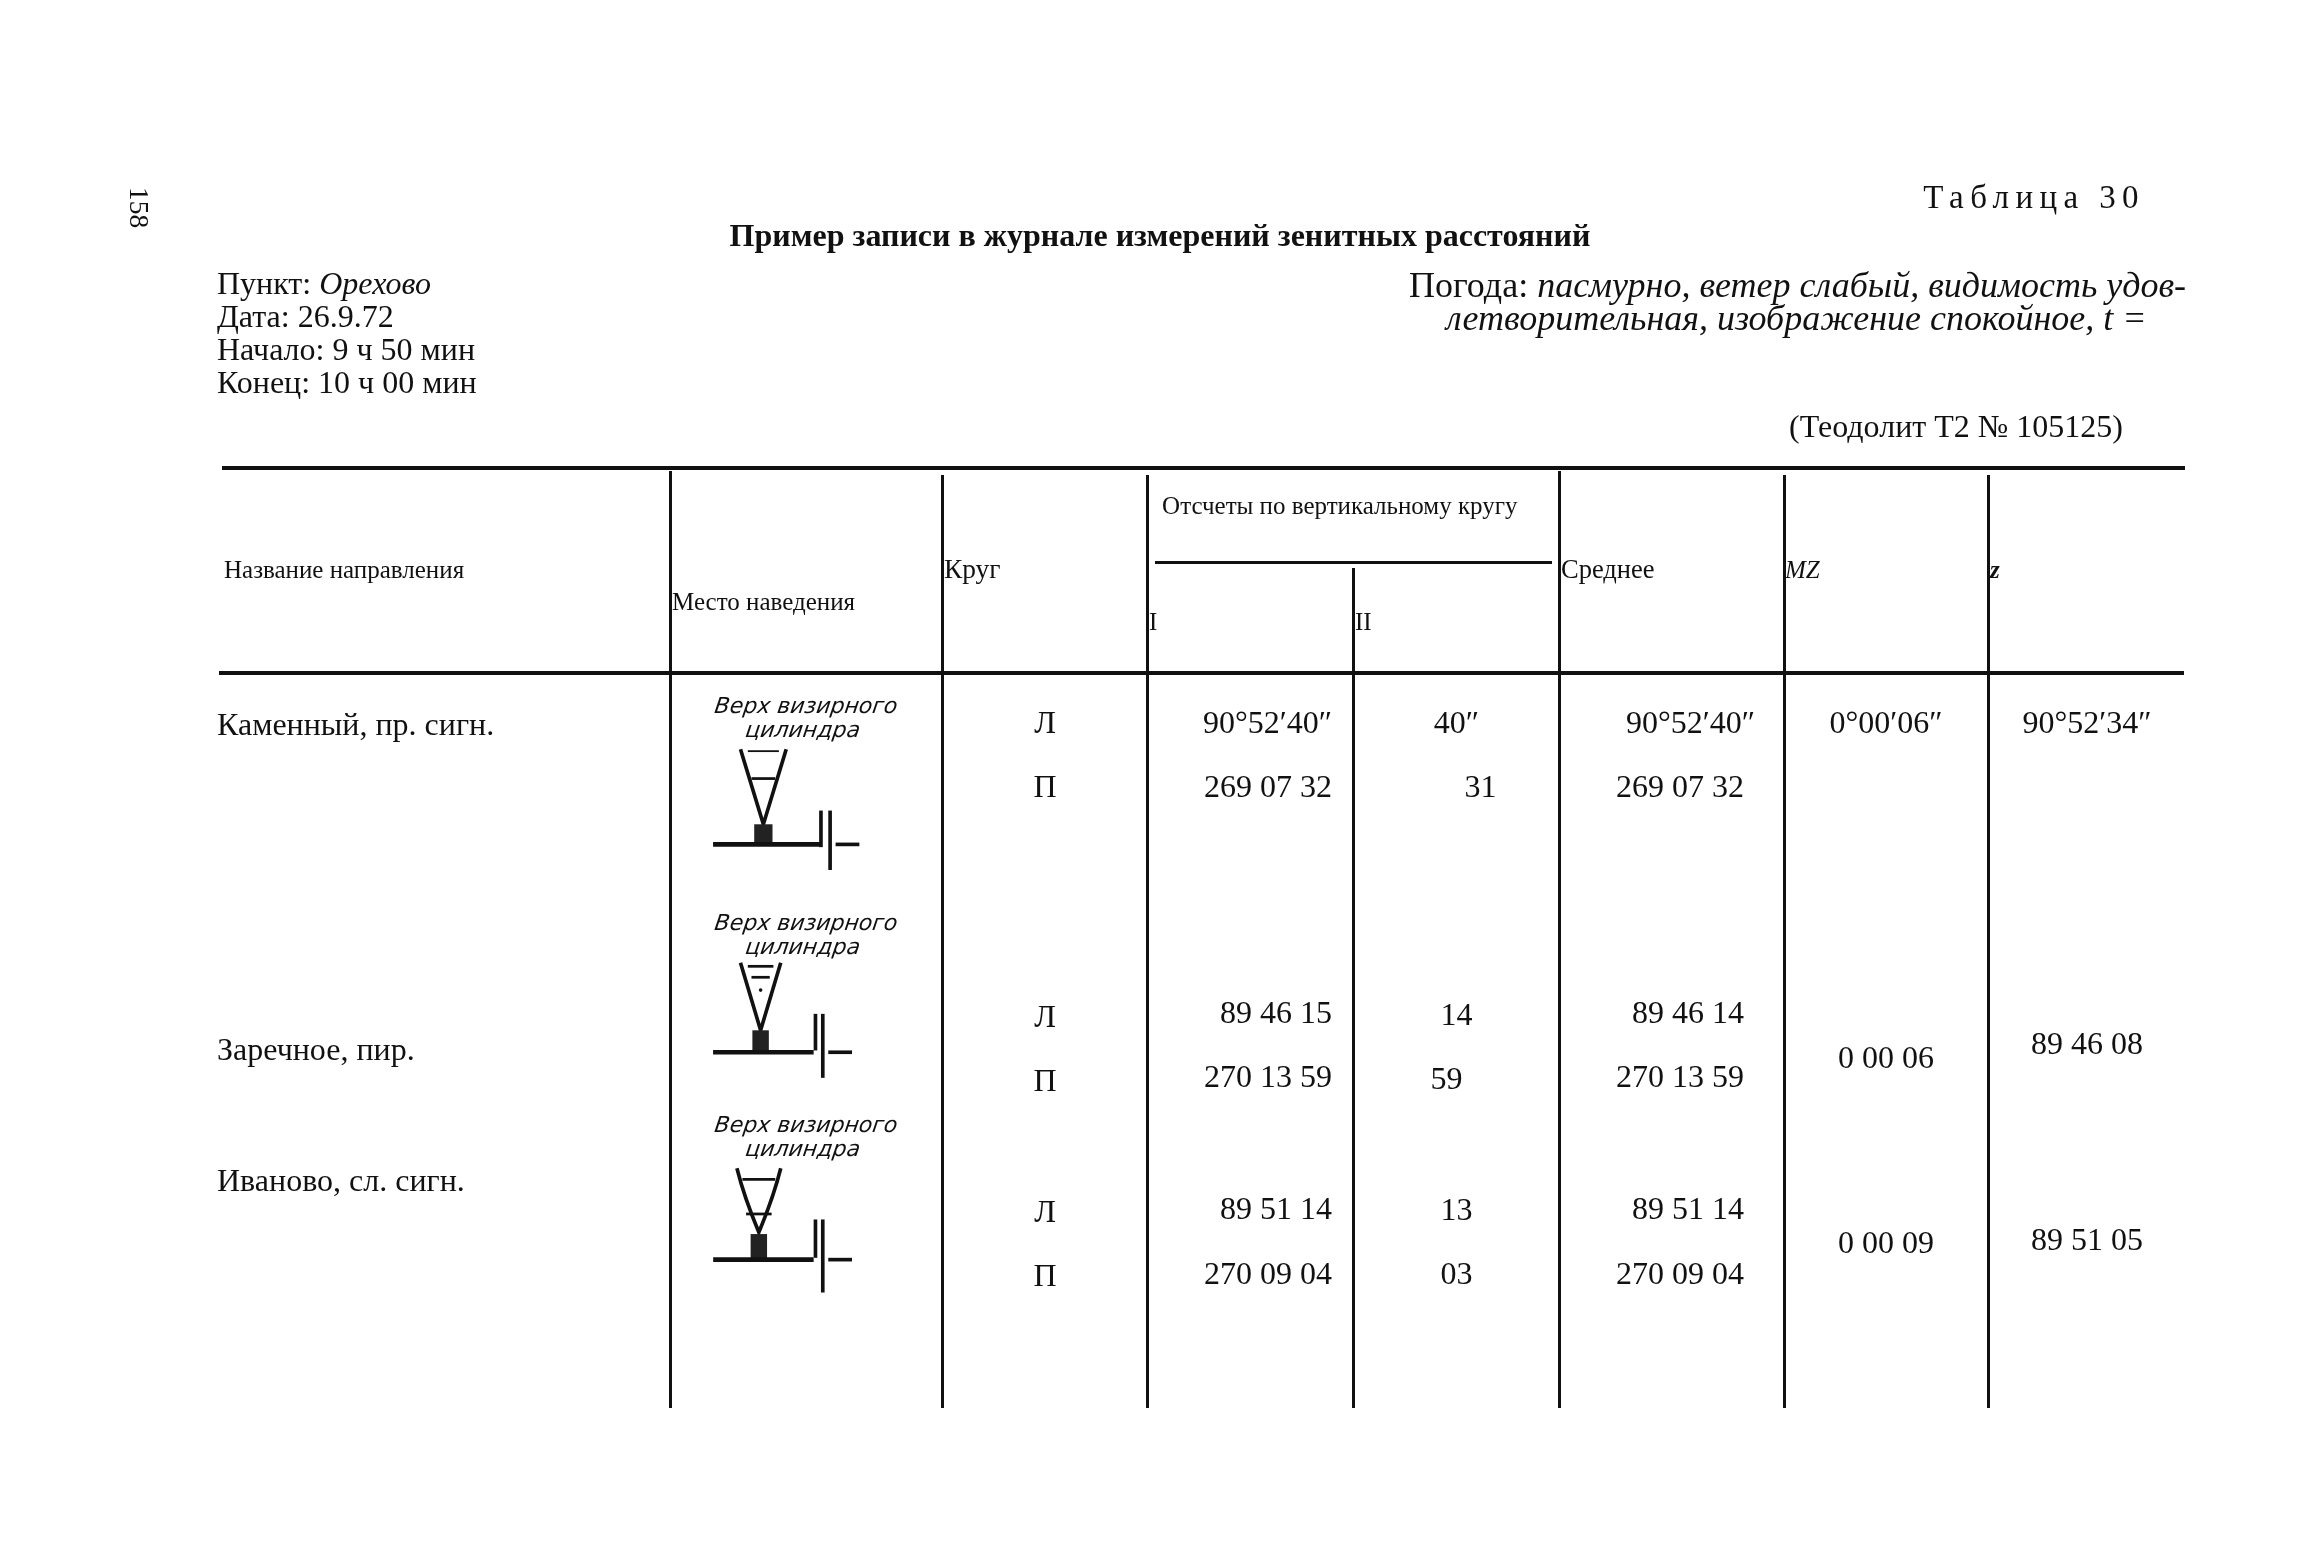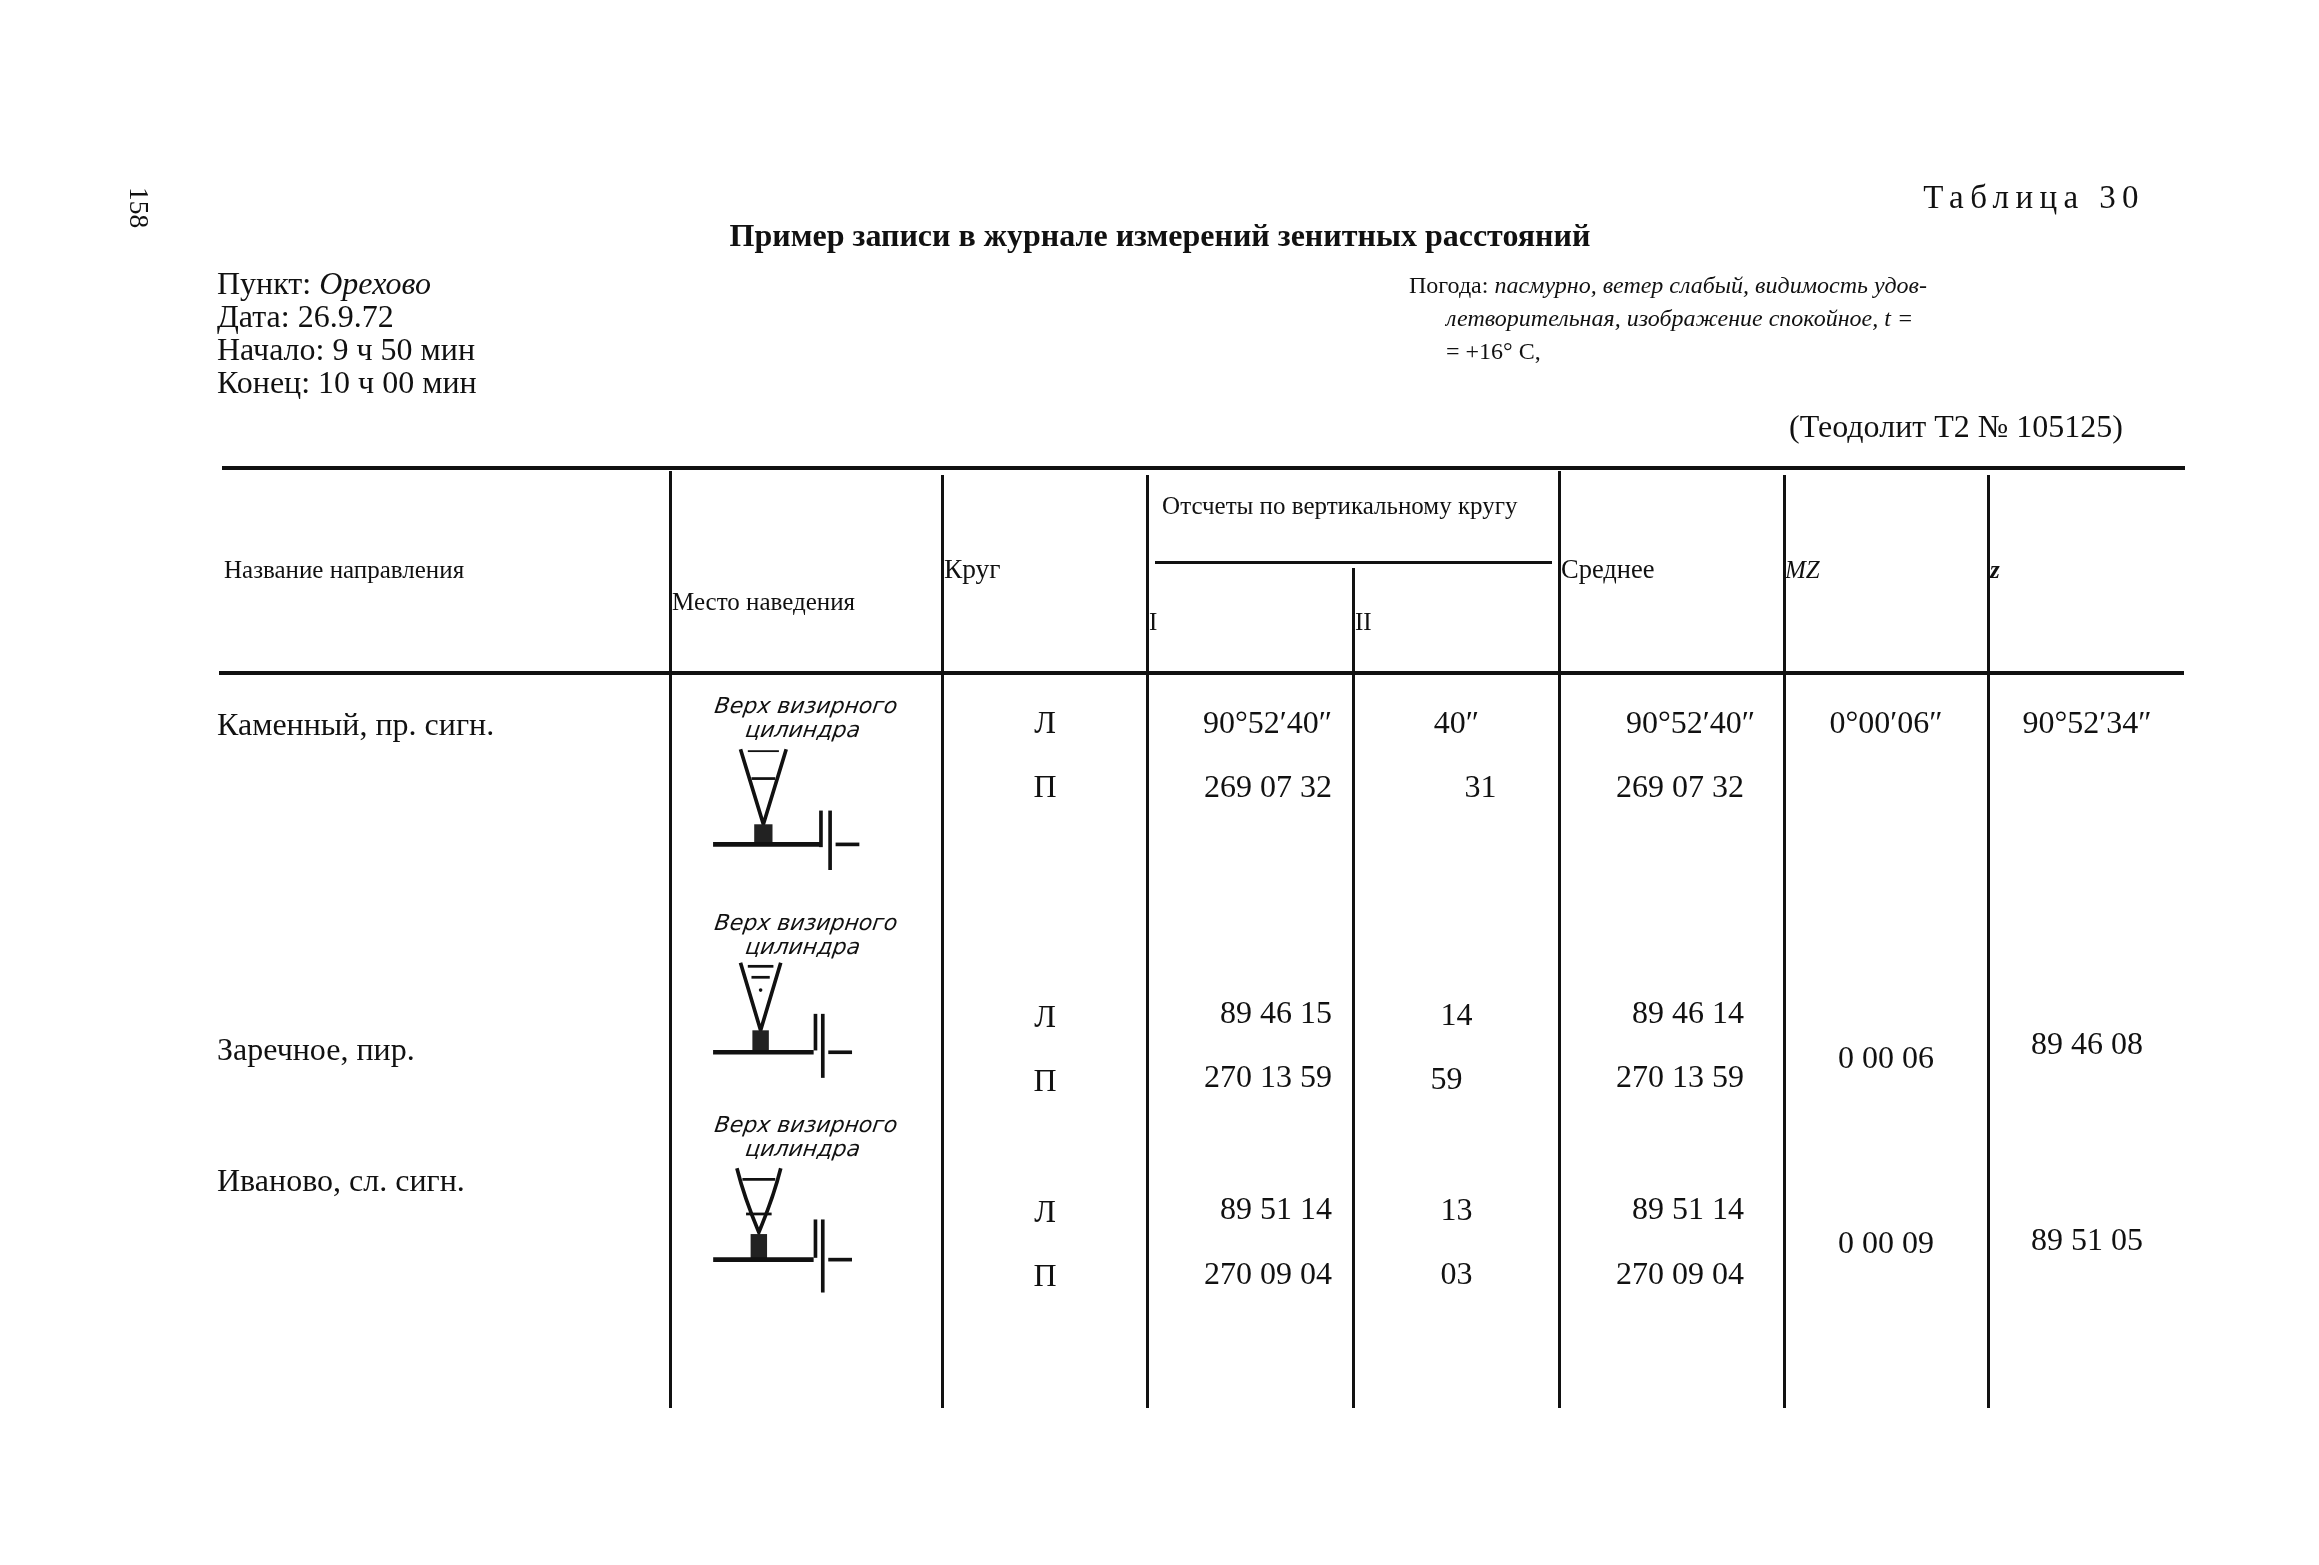--- a/index.html
+++ b/index.html
@@ -4,21 +4,21 @@
 <style>
   html,body{margin:0;padding:0;background:#fff;}
   body{width:2320px;height:1565px;position:relative;overflow:hidden;color:#111;
        font-family:"Liberation Serif","DejaVu Serif",serif;}
   .abs{position:absolute;white-space:nowrap;}
   .pageno{left:154px;top:187px;font-size:27.4px;transform:rotate(90deg);transform-origin:left top;}
   .tablenum{right:175px;top:179px;font-size:33px;letter-spacing:6.4px;}
   .title{left:0;width:2320px;top:217px;text-align:center;font-size:32px;font-weight:bold;font-family:"Liberation Serif",serif;}
   .meta-left{left:217px;top:267px;font-size:32px;line-height:33px;}
   .meta-left .it{font-style:italic;}
-  .weather{left:1409px;top:269px;width:786px;font-size:24px;line-height:33px;white-space:normal;text-align:justify;}
+  .weather{left:1409px;top:269px;width:786px;font-size:36px;line-height:33px;white-space:normal;text-align:justify;}
   .weather .it{font-style:italic;}
   .weather .ind{padding-left:37px;}
   .theo{right:197px;top:408px;font-size:32px;}
   .rule{position:absolute;background:#111;}
   .hdr{position:absolute;font-size:25px;text-align:left;line-height:27.4px;}
   .cell{position:absolute;font-size:32px;white-space:nowrap;}
   .r{text-align:right;}
   .c{text-align:center;}
   .dir{font-size:32px;}
   .target{position:absolute;width:183px;text-align:center;}
@@ -34,21 +34,20 @@
 <div class="abs meta-left">
   <div><span>Пункт:</span> <span class="it">Орехово</span></div>
   <div><span>Дата:</span> <span>26.9.72</span></div>
   <div><span>Начало:</span> <span>9 ч 50 мин</span></div>
   <div><span>Конец:</span> <span>10 ч 00 мин</span></div>
 </div>
 
 <div class="abs weather">
   <div><span>Погода:</span> <span class="it">пасмурно, ветер слабый, видимость удов-</span></div>
   <div class="ind it">летворительная, изображение спокойное, t =</div>
-  <div class="ind">= +16° С,</div>
 </div>
 
 <div class="abs theo">(Теодолит Т2 № 105125)</div>
 
 <div class="rule" style="left:222px;top:466px;width:1963px;height:3.7px;"></div>
 <div class="rule" style="left:219px;top:671px;width:1965px;height:3.7px;"></div>
 <div class="rule" style="left:1155px;top:561px;width:397px;height:2.7px;"></div>
 
 <div class="rule" style="left:669px;top:471px;width:2.7px;height:937px;"></div>
 <div class="rule" style="left:941px;top:475px;width:2.7px;height:933px;"></div>

